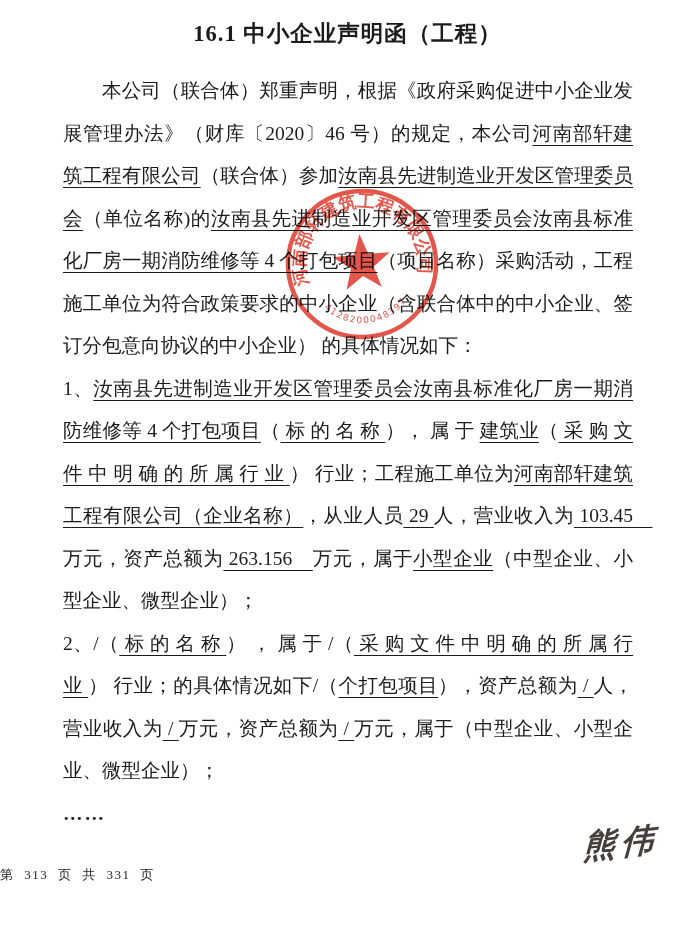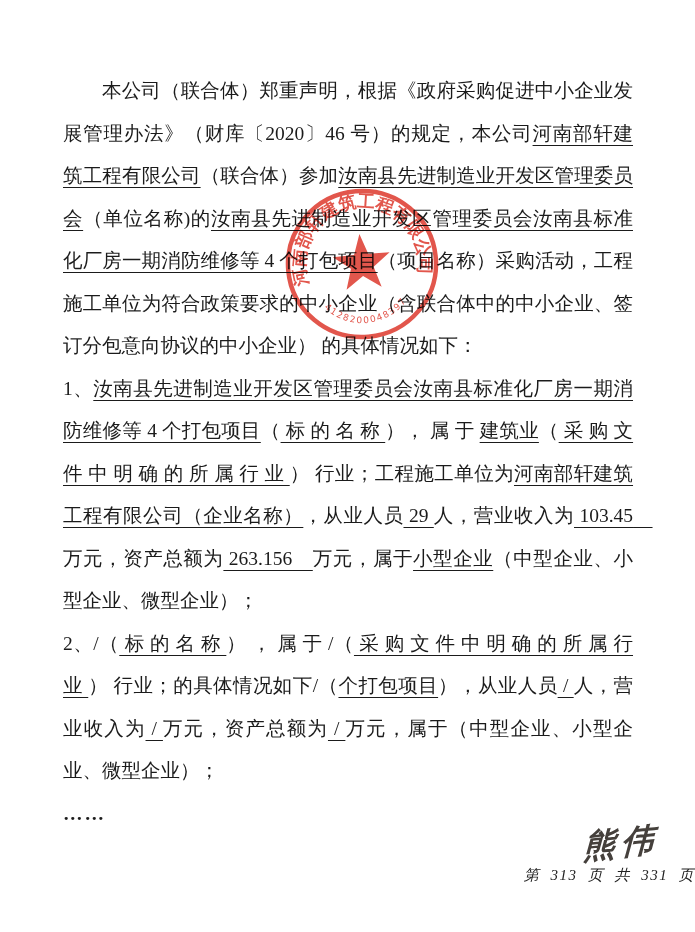--- a/index.html
+++ b/index.html
@@ -32,34 +32,35 @@
   }
   .signature {
     position:absolute; left:583px; top:821px;
     font-size:33px; font-style:italic; font-weight:600;
     color:#45403c; letter-spacing:5px;
     transform:rotate(-6deg) skewX(-8deg);
     white-space:nowrap;
   }
   .page-footer {
     position:absolute; top:866px; left:0; width:100%;
-    text-align:right; font-size:15px; letter-spacing:1.5px;
-    word-spacing:5px; color:#222;font-style:italic;
+    text-align:left; font-size:13px; letter-spacing:1.5px;
+    word-spacing:5px; color:#222;
   }
 </style>
 </head>
 <body>
 
 <div class="page">
 
+  <h1 class="doc-title">16.1 中小企业声明函（工程）</h1>
 
   <div class="doc-body">
     <p class="indent"><span>本公司（联合体）郑重声明，根据《政府采购促进中小企业发展管理办法》（财库〔2020〕46 号）的规定，本公司</span><span class="u">河南部轩建筑工程有限公司</span><span>（联合体）参加</span><span class="u">汝南县先进制造业开发区管理委员会</span><span>（单位名称)的</span><span class="u">汝南县先进制造业开发区管理委员会汝南县标准化厂房一期消防维修等 4 个打包项目</span><span>（项目名称）采购活动，工程施工单位为符合政策要求的中小企业（含联合体中的中小企业、签订分包意向协议的中小企业） 的具体情况如下：</span></p>
     <p><span>1、</span><span class="u">汝南县先进制造业开发区管理委员会汝南县标准化厂房一期消防维修等 4 个打包项目</span><span>（</span><span class="u"> 标 的 名 称 </span><span>）， 属 于 </span><span class="u">建筑业</span><span>（</span><span class="u"> 采 购 文 件 中 明 确 的 所 属 行 业 </span><span>） 行业；工程施工单位为</span><span class="u">河南部轩建筑工程有限公司（企业名称）</span><span>，从业人员</span><span class="u"> 29 </span><span>人，营业收入为</span><span class="u"> 103.45　</span><span>万元，资产总额为</span><span class="u"> 263.156　</span><span>万元，属于</span><span class="u">小型企业</span><span>（中型企业、小型企业、微型企业）；</span></p>
-    <p><span> 2、/（</span><span class="u"> 标 的 名 称 </span><span>） ， 属 于 /（</span><span class="u"> 采 购 文 件 中 明 确 的 所 属 行 业 </span><span>） 行业；的具体情况如下/（</span><span class="u">个打包项目</span><span>），从业人员</span><span class="u"> / </span><span>人，营业收入为</span><span class="u"> / </span><span>万元，资产总额为</span><span class="u"> / </span><span>万元，属于（中型企业、小型企业、微型企业）；</span></p>
+    <p><span> 2、/（</span><span class="u"> 标 的 名 称 </span><span>） ， 属 于 /（</span><span class="u"> 采 购 文 件 中 明 确 的 所 属 行 业 </span><span>） 行业；的具体情况如下/（</span><span class="u">个打包项目</span><span>），资产总额为</span><span class="u"> / </span><span>人，营业收入为</span><span class="u"> / </span><span>万元，资产总额为</span><span class="u"> / </span><span>万元，属于（中型企业、小型企业、微型企业）；</span></p>
     <p class="ellipsis-line">……</p>
   </div>
 
   <svg class="seal" viewBox="0 0 190 170" xmlns="http://www.w3.org/2000/svg">
     <g transform="rotate(-5 95 82)" fill="none">
       <ellipse cx="95" cy="82" rx="74" ry="73" stroke="#dd382c" stroke-width="4.5"></ellipse>
       <path id="seal-arc-top" d="M 41.4,101.5 A 57,57 0 1 1 148.6,101.5" fill="none"></path>
       <path id="seal-arc-bottom" d="M 45.2,109.5 A 55,55 0 0 0 144.8,109.5" fill="none"></path>
       <polygon fill="#dd382c" points="95,52 102.1,72.3 123.5,72.7 106.4,85.7 112.6,106.3 95,94 77.4,106.3 83.6,85.7 66.5,72.7 87.9,72.3"></polygon>
       <text font-size="17.5" font-weight="bold" fill="#dd382c" font-family="Liberation Serif, DejaVu Serif, serif">

